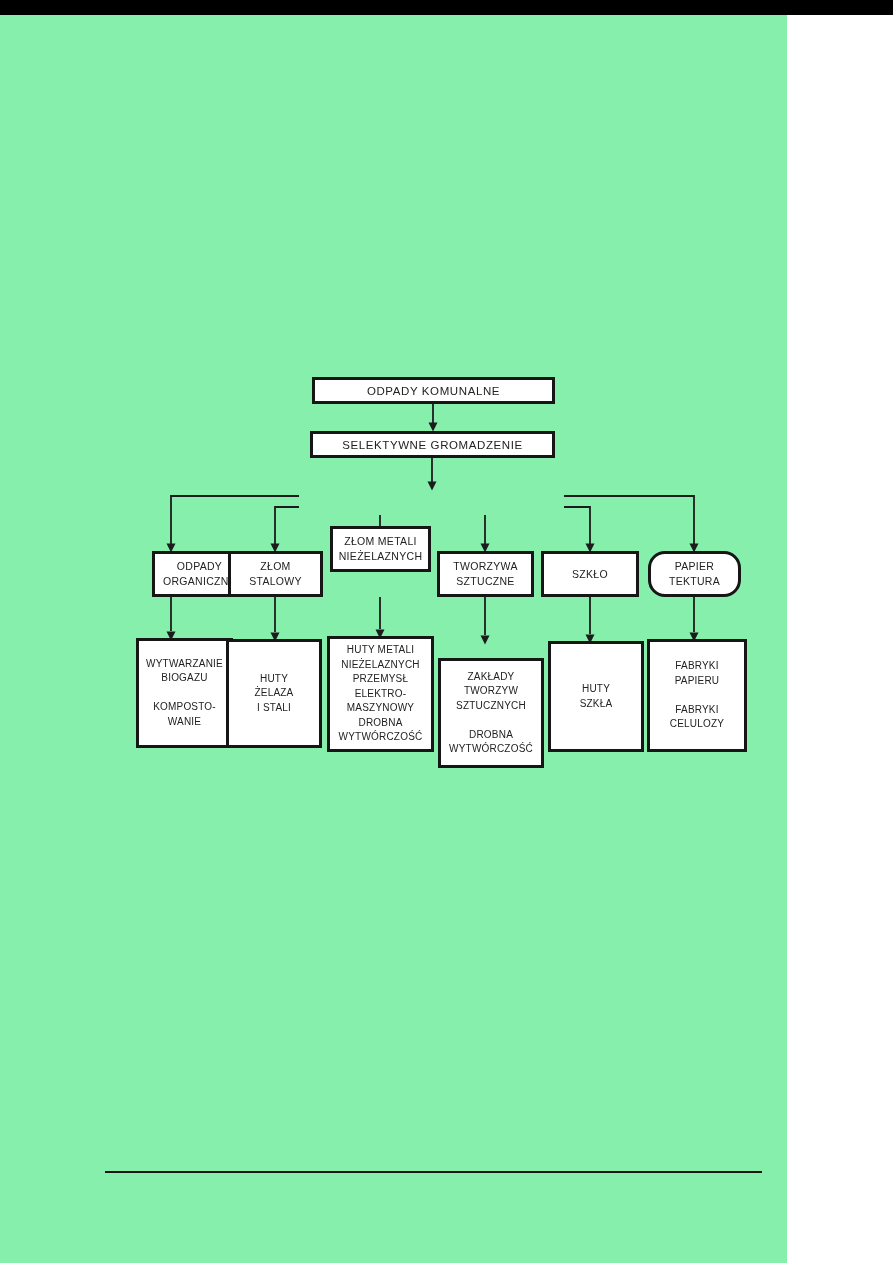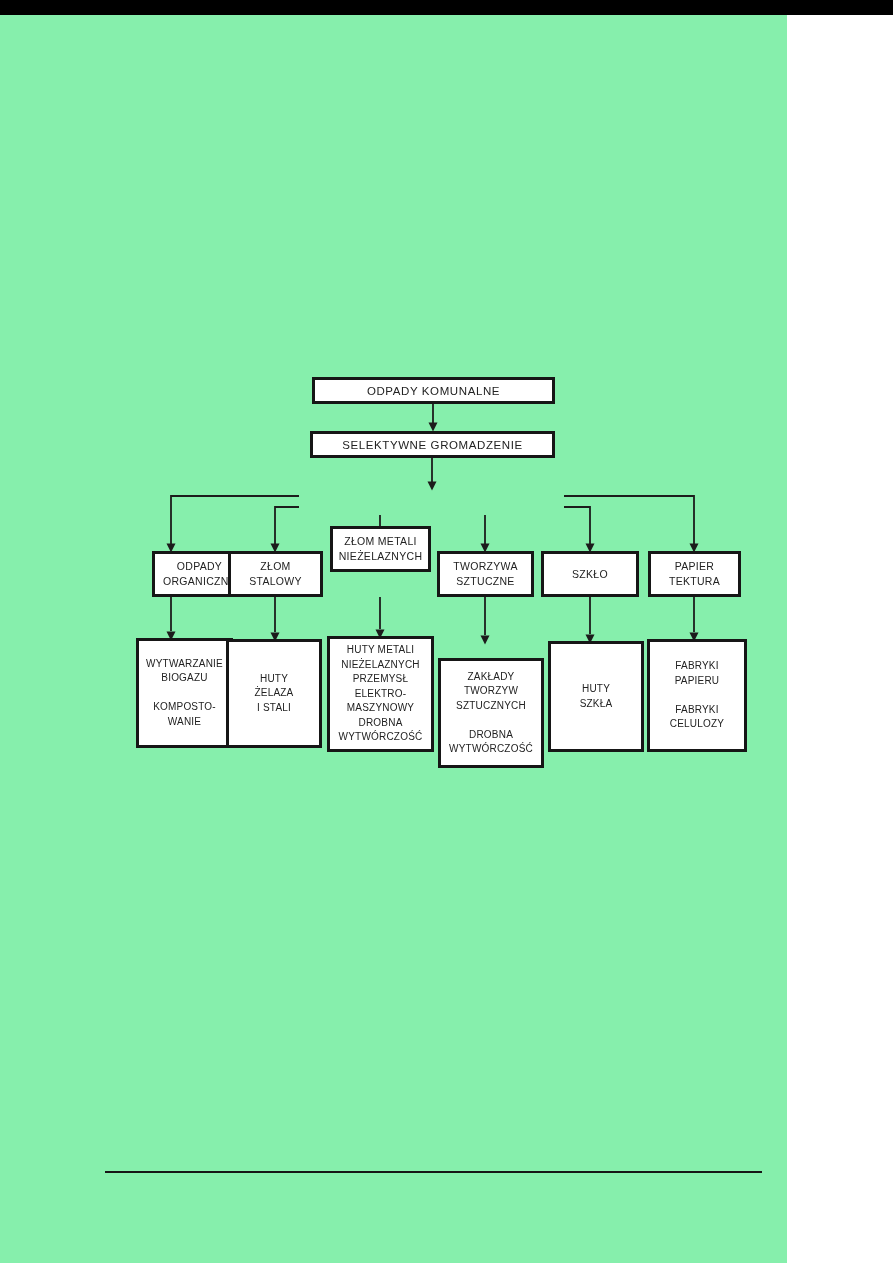--- a/index.html
+++ b/index.html
@@ -127,21 +127,21 @@
 STALOWY</div>
 
   <div class="node cat" style="left:330px; top:520px; width:101px; height:46px;margin-top:6px;">ZŁOM METALI
 NIEŻELAZNYCH</div>
 
   <div class="node cat" style="left:437px; top:551px; width:97px; height:46px;">TWORZYWA
 SZTUCZNE</div>
 
   <div class="node cat" style="left:541px; top:551px; width:98px; height:46px;">SZKŁO</div>
 
-  <div class="node cat" style="left:648px; top:551px; width:93px; height:46px;">PAPIER
+  <div class="node cat" style="left:648px; top:551px; width:93px; height:46px;border-radius:17px;">PAPIER
 TEKTURA</div>
 
   <div class="node dest" style="left:136px; top:638px; width:97px; height:110px;">WYTWARZANIE
 BIOGAZU
 
 KOMPOSTO-
 WANIE</div>
 
   <div class="node dest" style="left:226px; top:639px; width:96px; height:109px;">HUTY
 ŻELAZA

